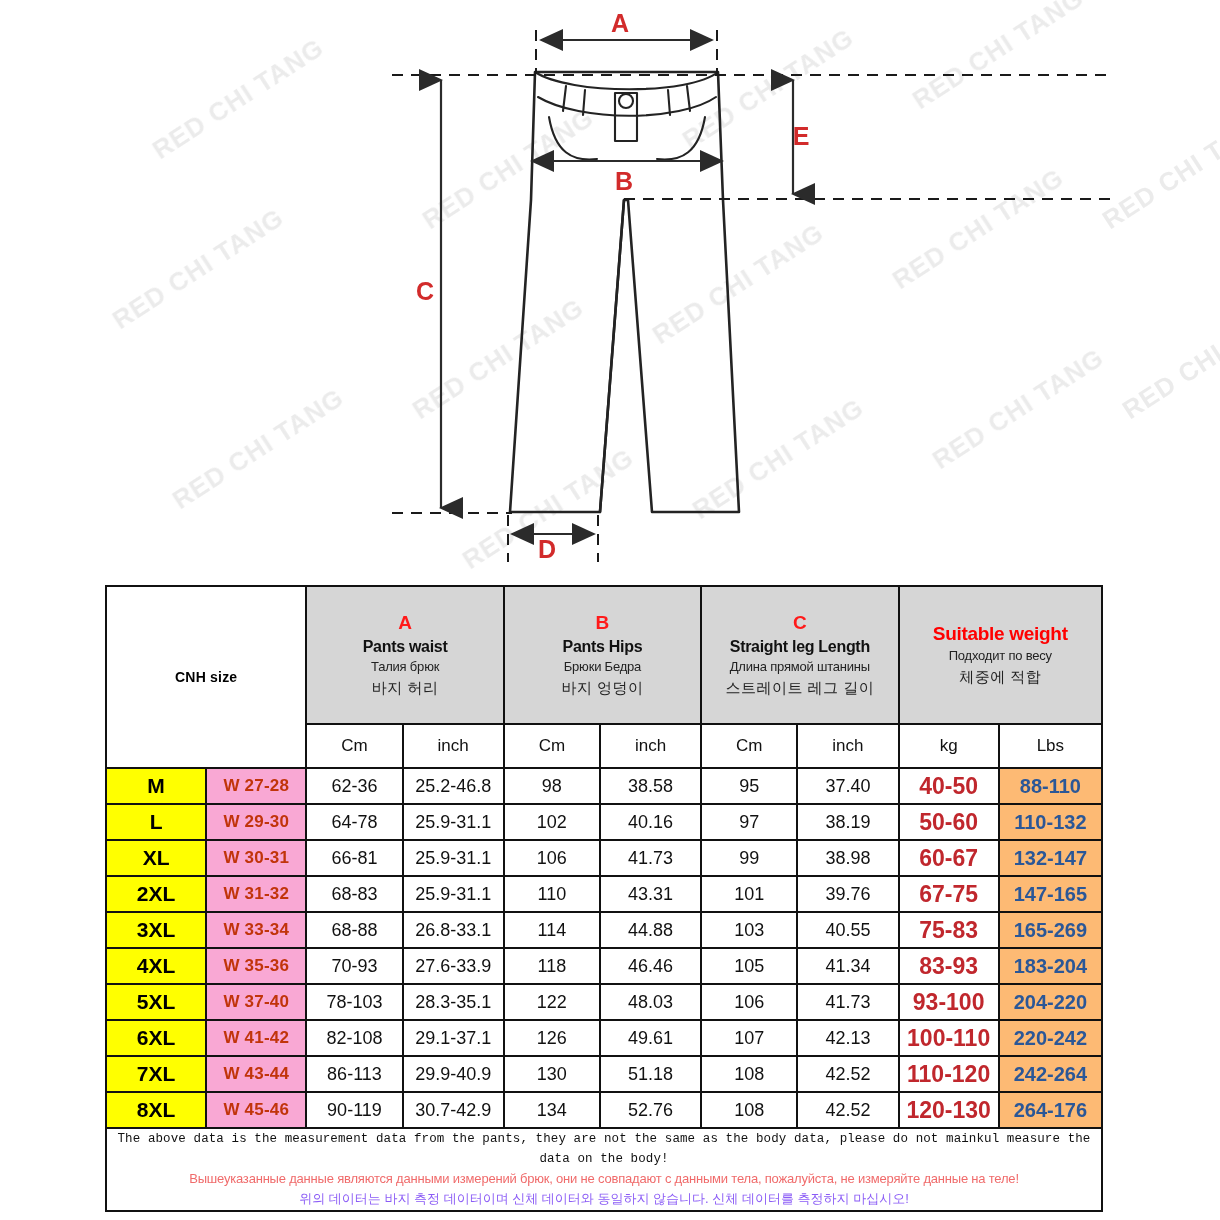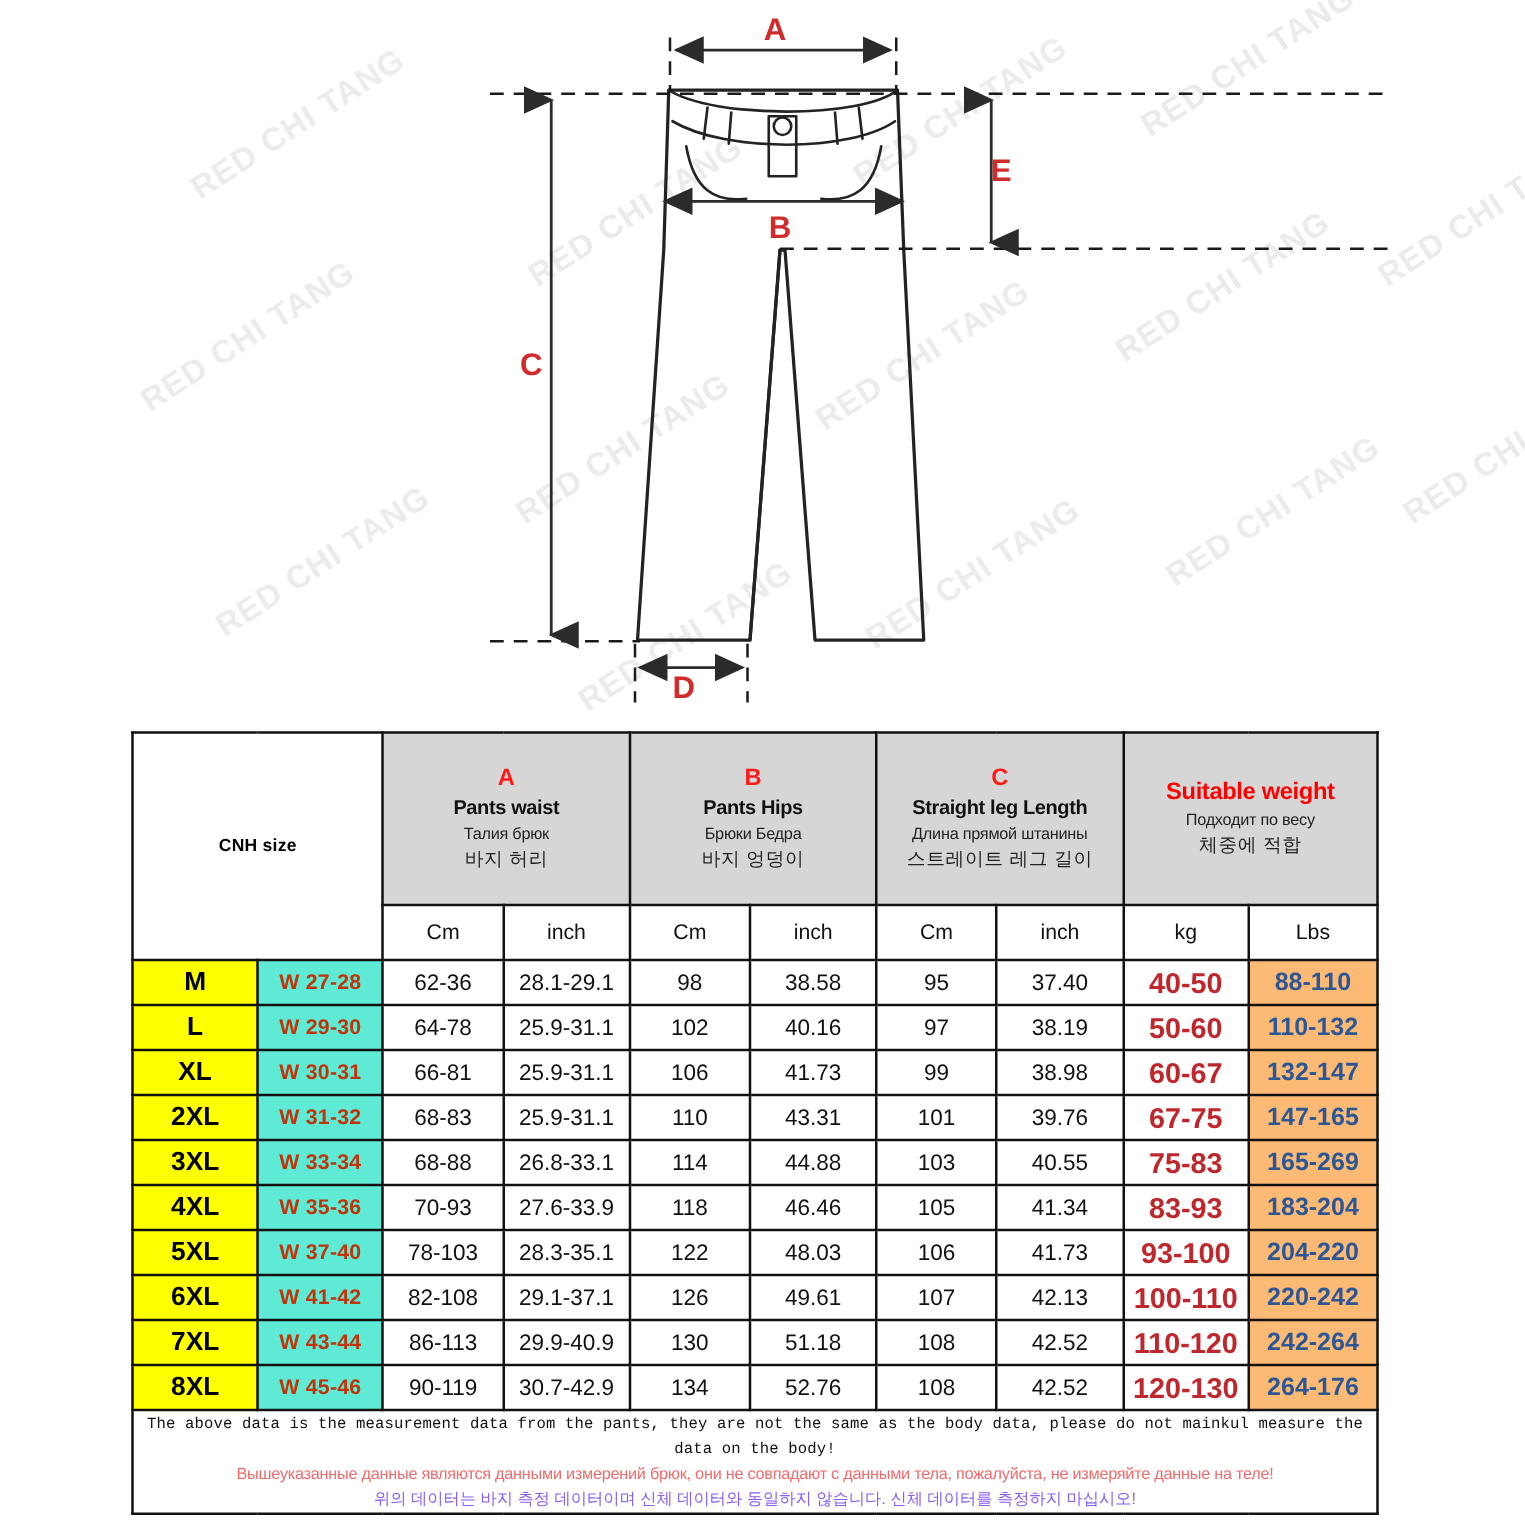--- a/index.html
+++ b/index.html
@@ -149,21 +149,21 @@
 
   
   .cell-size {
     background: #ffff00;
     font-weight: bold;
     font-size: 21px;
     color: #000;
     height: 34px;
   }
   .cell-wsize {
-    background: #5eead4;
+    background: #f9a8d4;
     font-weight: bold;
     font-size: 17px;
     color: #c1340a;
     letter-spacing: 0.2px;
   }
   .cell-num {
     background: #fff;
     font-size: 18px;
     color: #111;
   }
@@ -355,21 +355,21 @@
         <td class="unit-cell">inch</td>
         <td class="unit-cell">kg</td>
         <td class="unit-cell">Lbs</td>
       </tr>
     </thead>
     <tbody id="rows-body">
         <tr>
           <td class="cell-size">M</td>
           <td class="cell-wsize">W 27-28</td>
           <td class="cell-num">62-36</td>
-          <td class="cell-num">28.1-29.1</td>
+          <td class="cell-num">25.2-46.8</td>
           <td class="cell-num">98</td>
           <td class="cell-num">38.58</td>
           <td class="cell-num">95</td>
           <td class="cell-num">37.40</td>
           <td class="cell-kg">40-50</td>
           <td class="cell-lbs">88-110</td>
         </tr>
         <tr>
           <td class="cell-size">L</td>
           <td class="cell-wsize">W 29-30</td>

